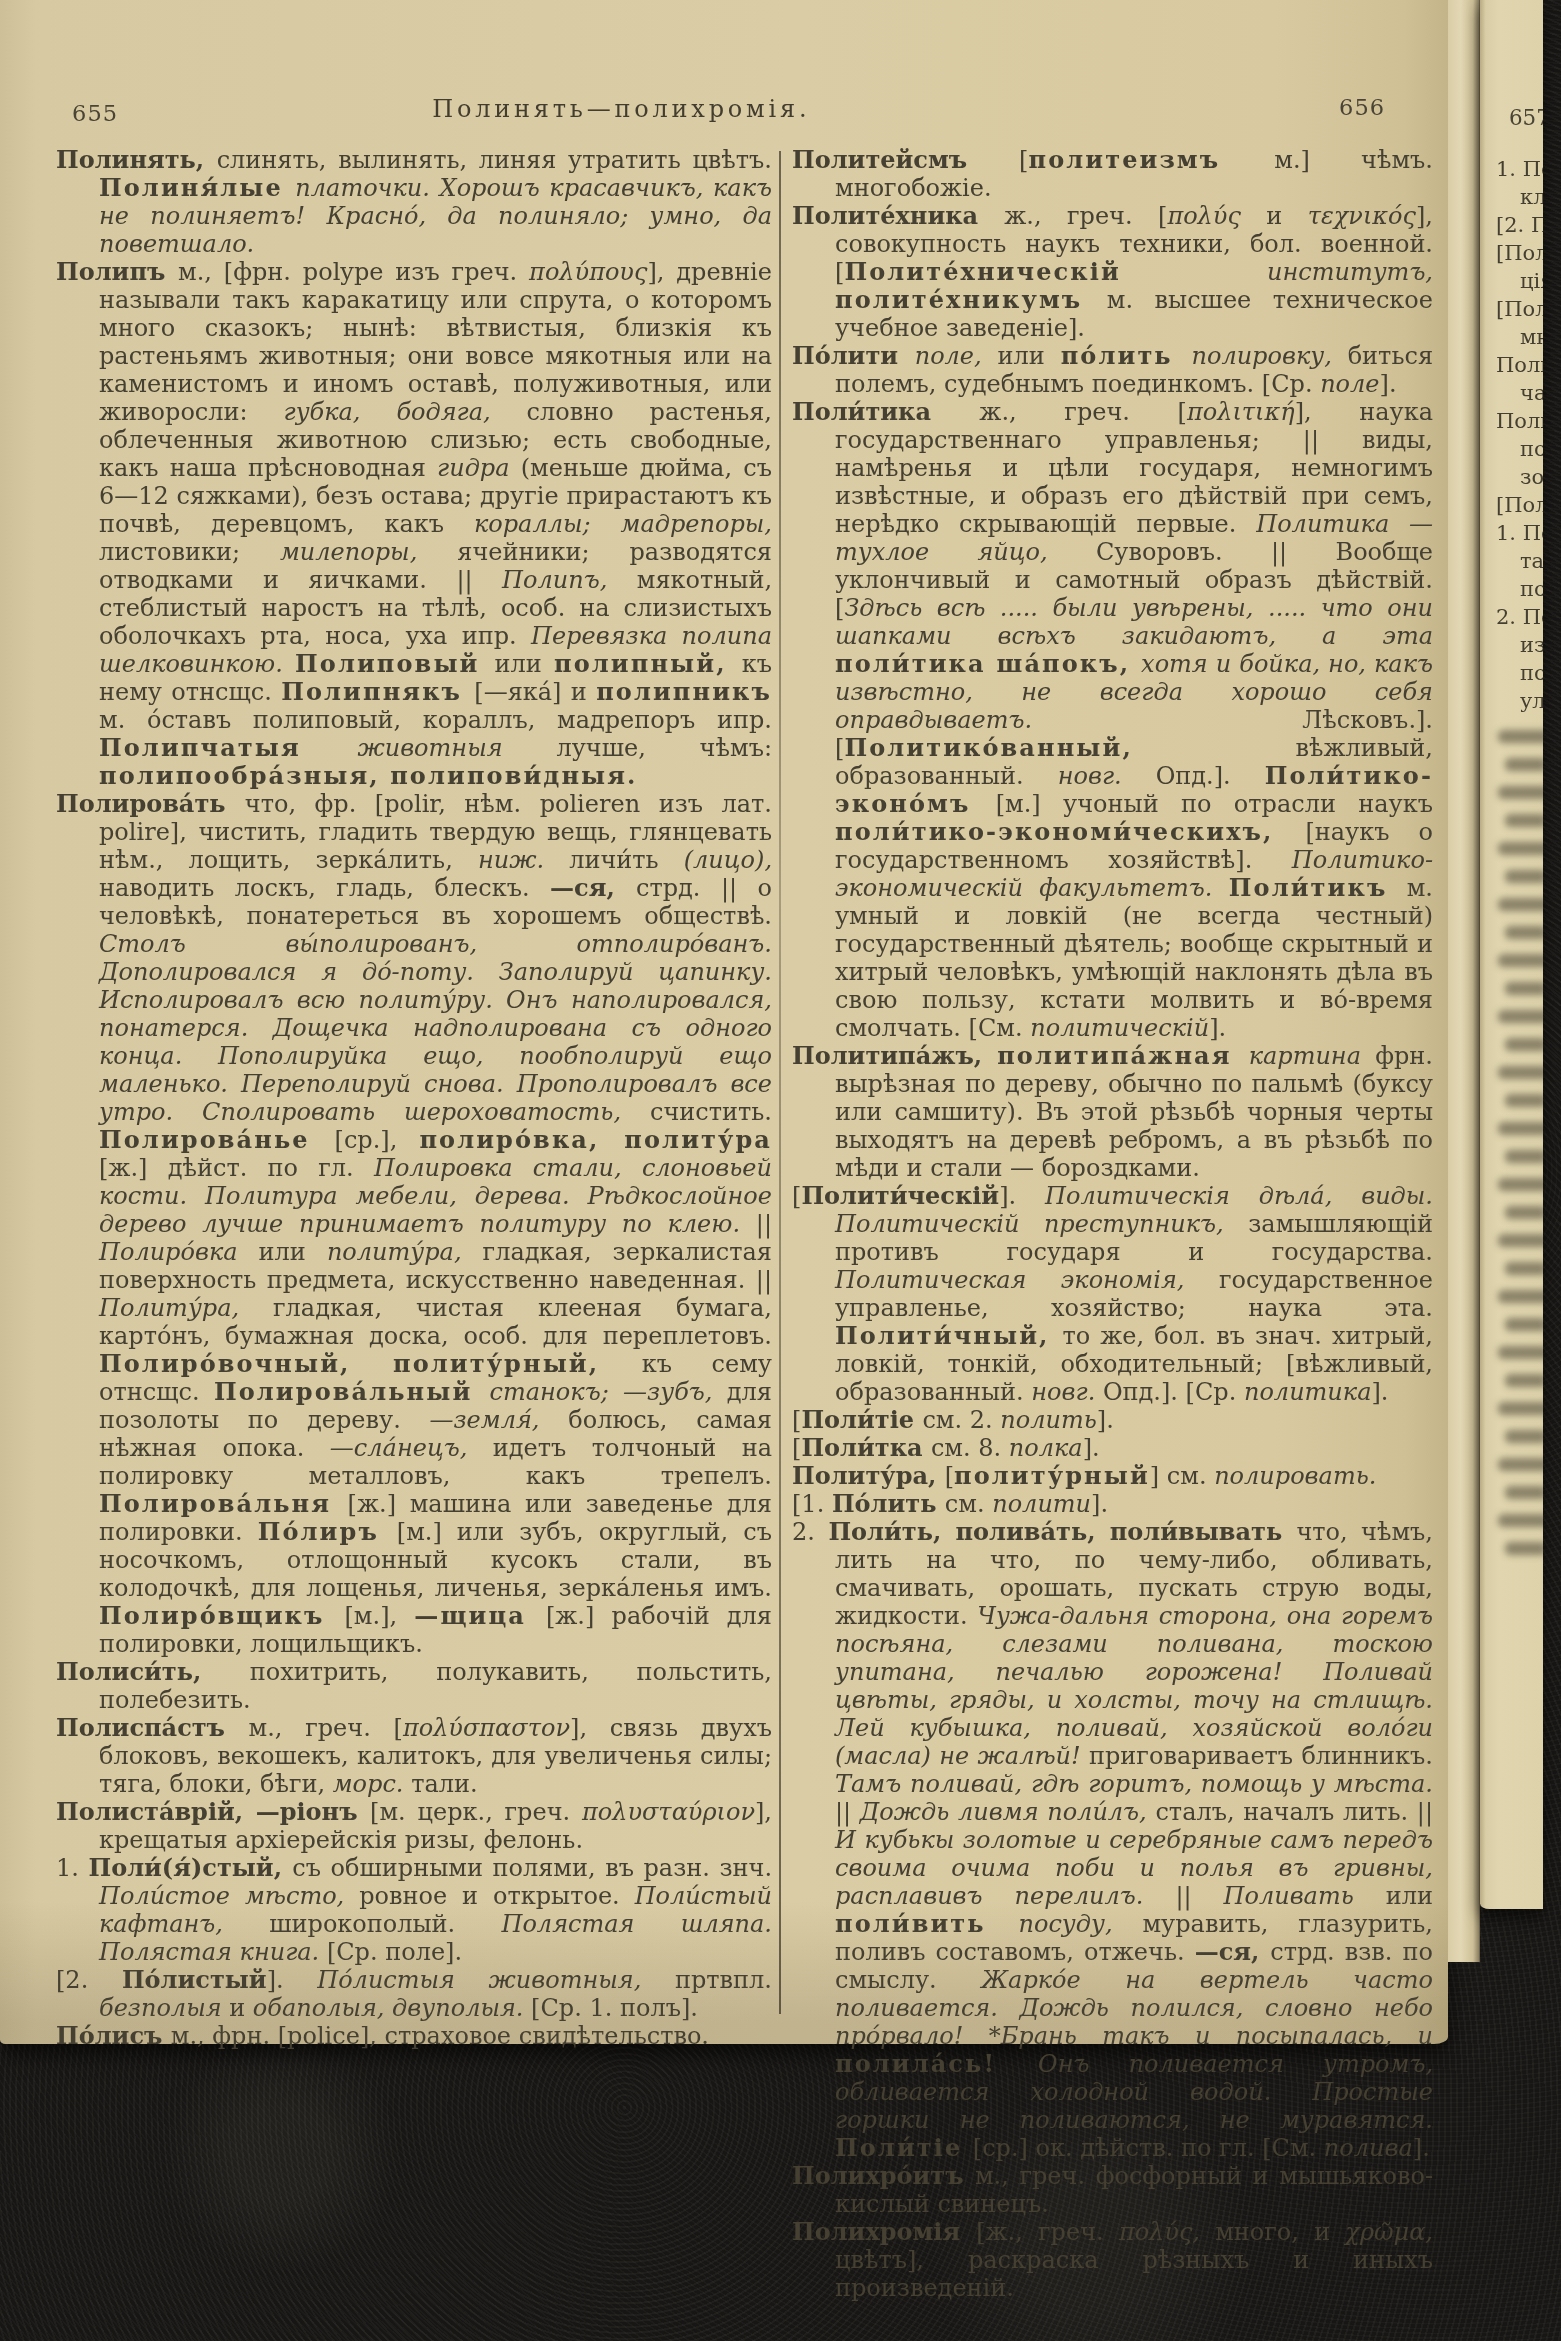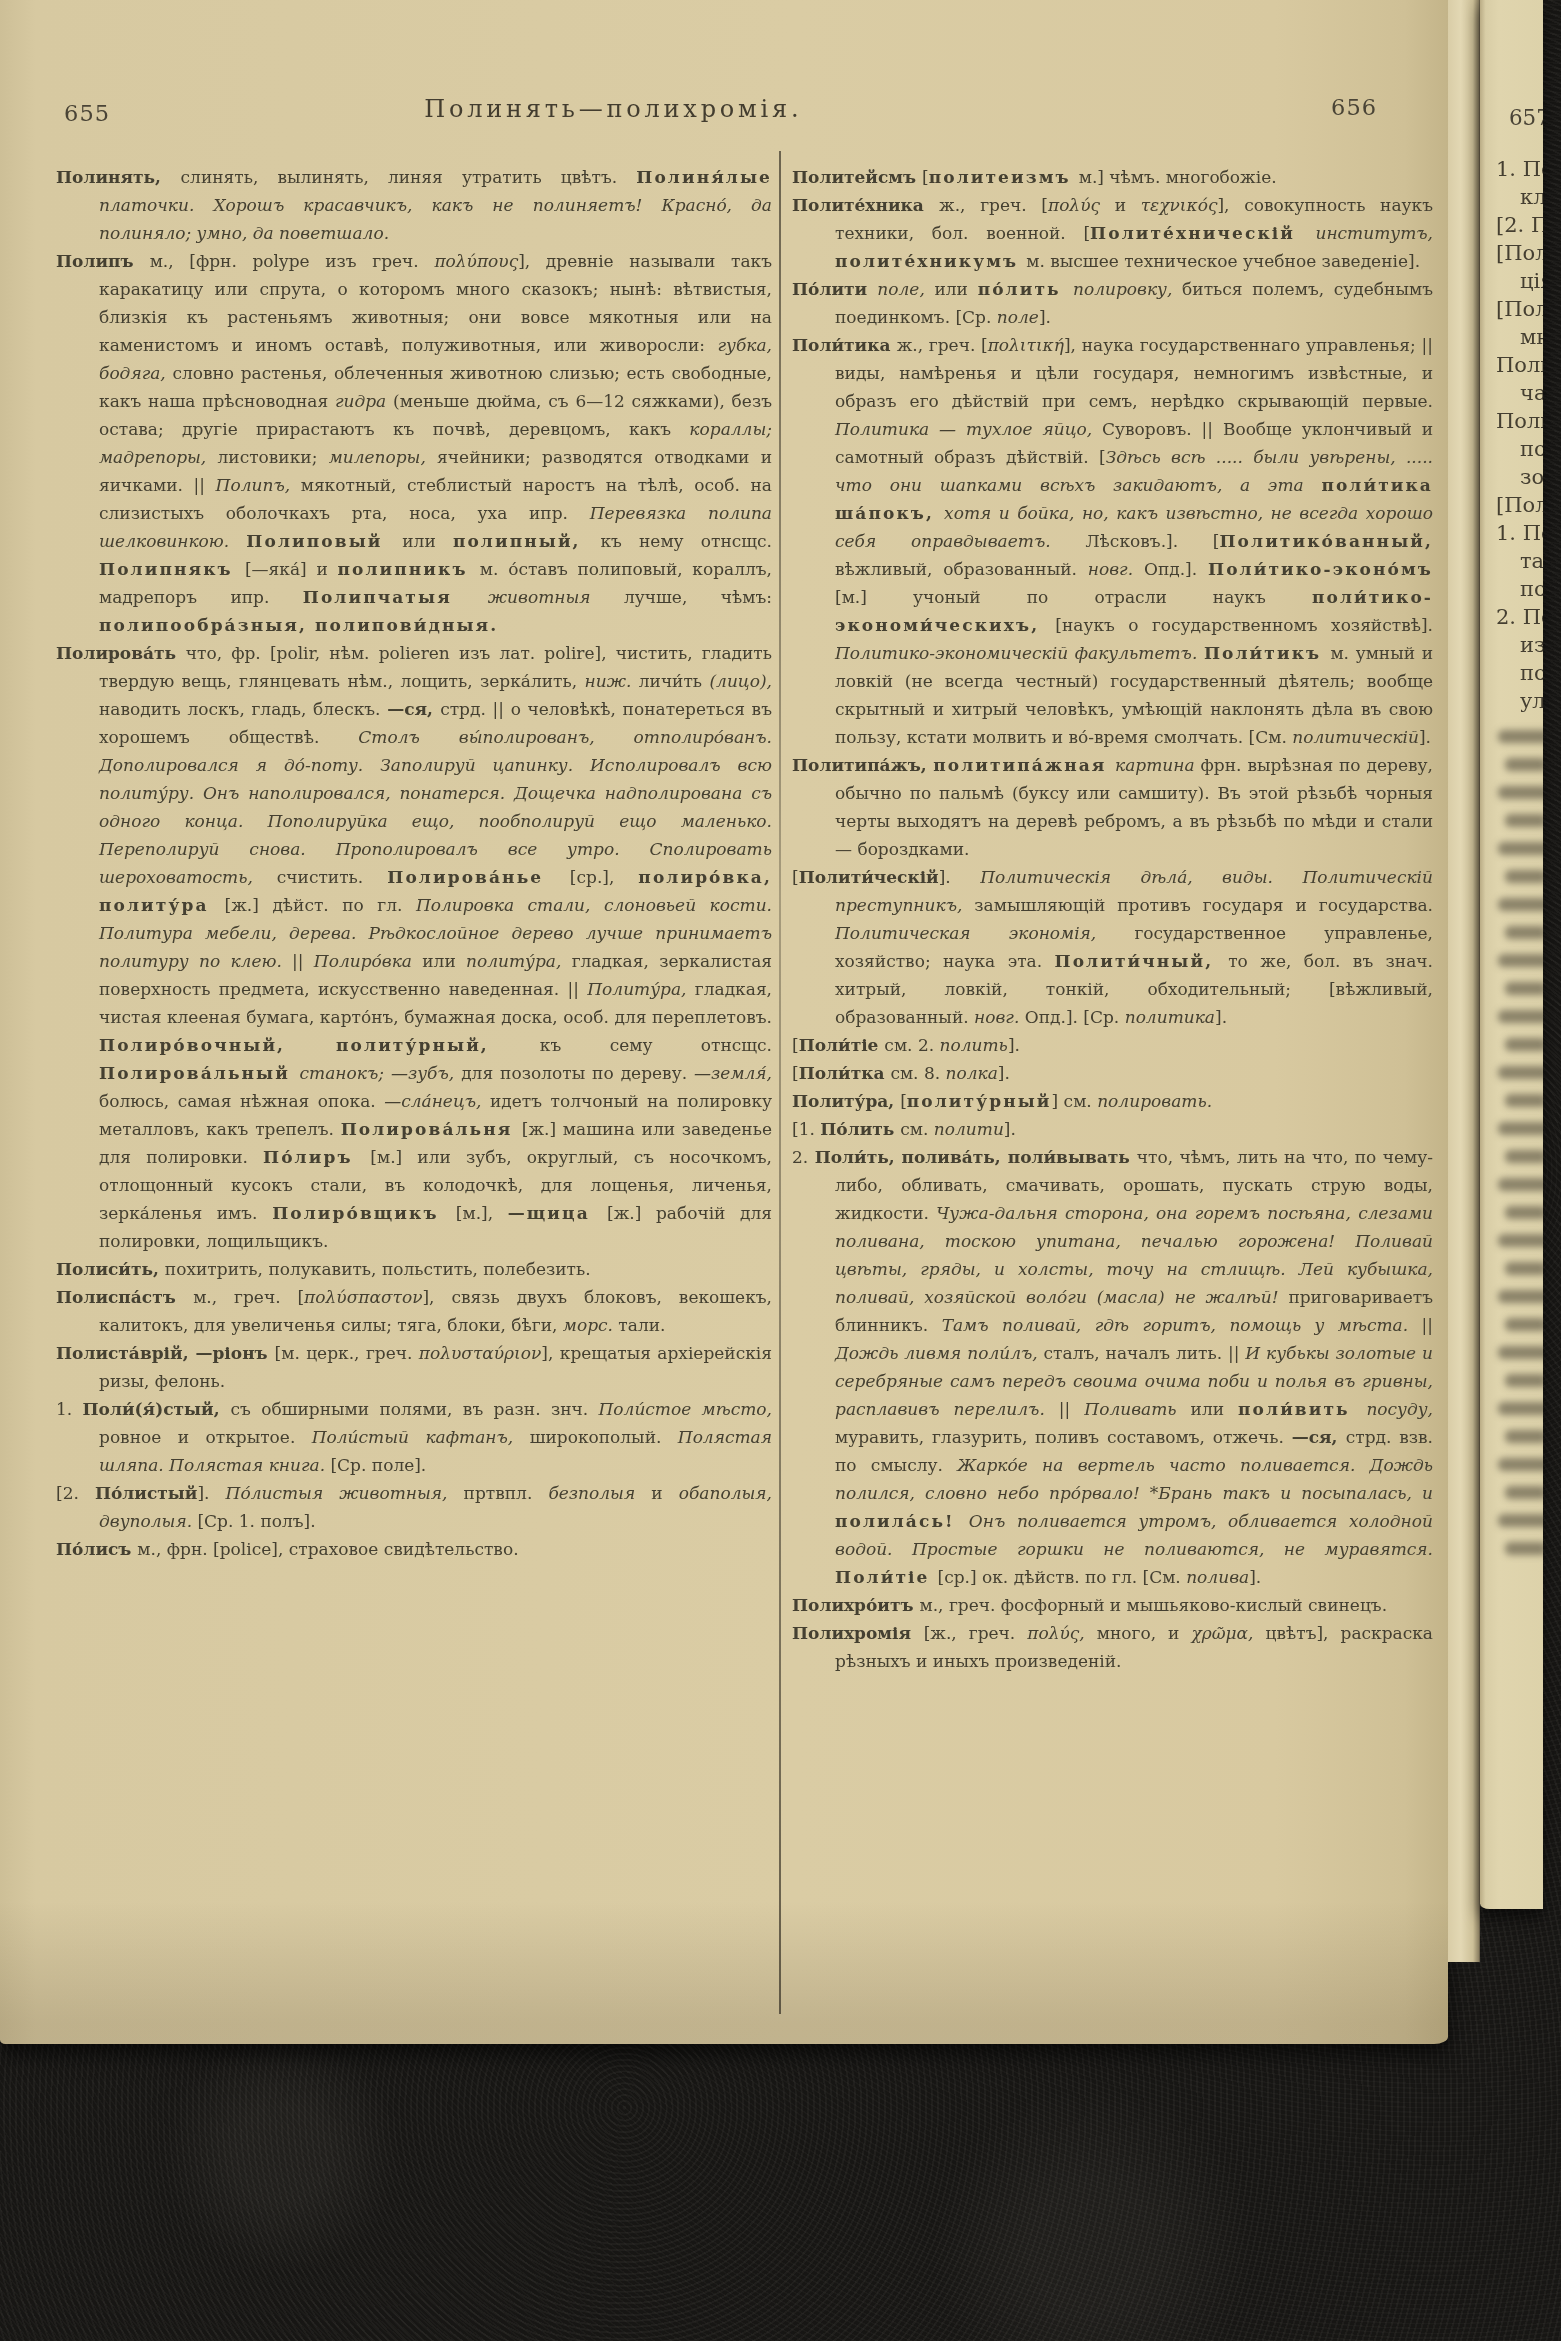--- a/index.html
+++ b/index.html
@@ -31,32 +31,32 @@
   }
   
   .page-next{
     position:absolute;left:1480px;top:0;width:63px;height:1909px;
     background:linear-gradient(90deg,#baac85 0%, #d8cda6 9%, #e0d5ae 30%, #ddd2aa 100%);
     border-bottom-left-radius:9.7px 5.4px;
     box-shadow:0 7.5px 16px rgba(0,0,0,.6);
     overflow:hidden;color:#453f31;
   }
   
-  .header{position:absolute;top:90px;left:8px;width:1232px;height:43px;}
+  .header{position:absolute;top:90px;left:16px;width:1232px;height:43px;}
   .pageno{position:absolute;font-size:22.5px;letter-spacing:1.1px;color:#4a4436;}
   .pageno.left{left:56px;top:9.7px;}
   .pageno.right{left:1323px;top:4.3px;}
   .running-title{
     position:absolute;left:0;right:21.4px;text-align:center;top:5.4px;
     font-size:24px;font-weight:normal;letter-spacing:3.8px;color:#433d2f;
   }
   
   .col{
-    position:absolute;top:146px;font-size:17px;line-height:28px;
-    text-align:justify;color:#454031;margin-top:17px;
+    position:absolute;top:146px;font-size:24px;line-height:28px;
+    text-align:justify;color:#454031;
   }
   .col.left{left:56px;width:716px;}
   .col.right{left:792px;width:641px;}
   .col-rule{
     position:absolute;left:779px;top:151px;width:1.6px;height:1863px;
     background:linear-gradient(180deg,rgba(70,64,50,.75),rgba(70,64,50,.35) 40%,rgba(70,64,50,.8));
   }
   p.entry{margin:0;padding-left:43px;text-indent:-43px;}
   .seg-n{}
   .seg-b{font-weight:bold;}

